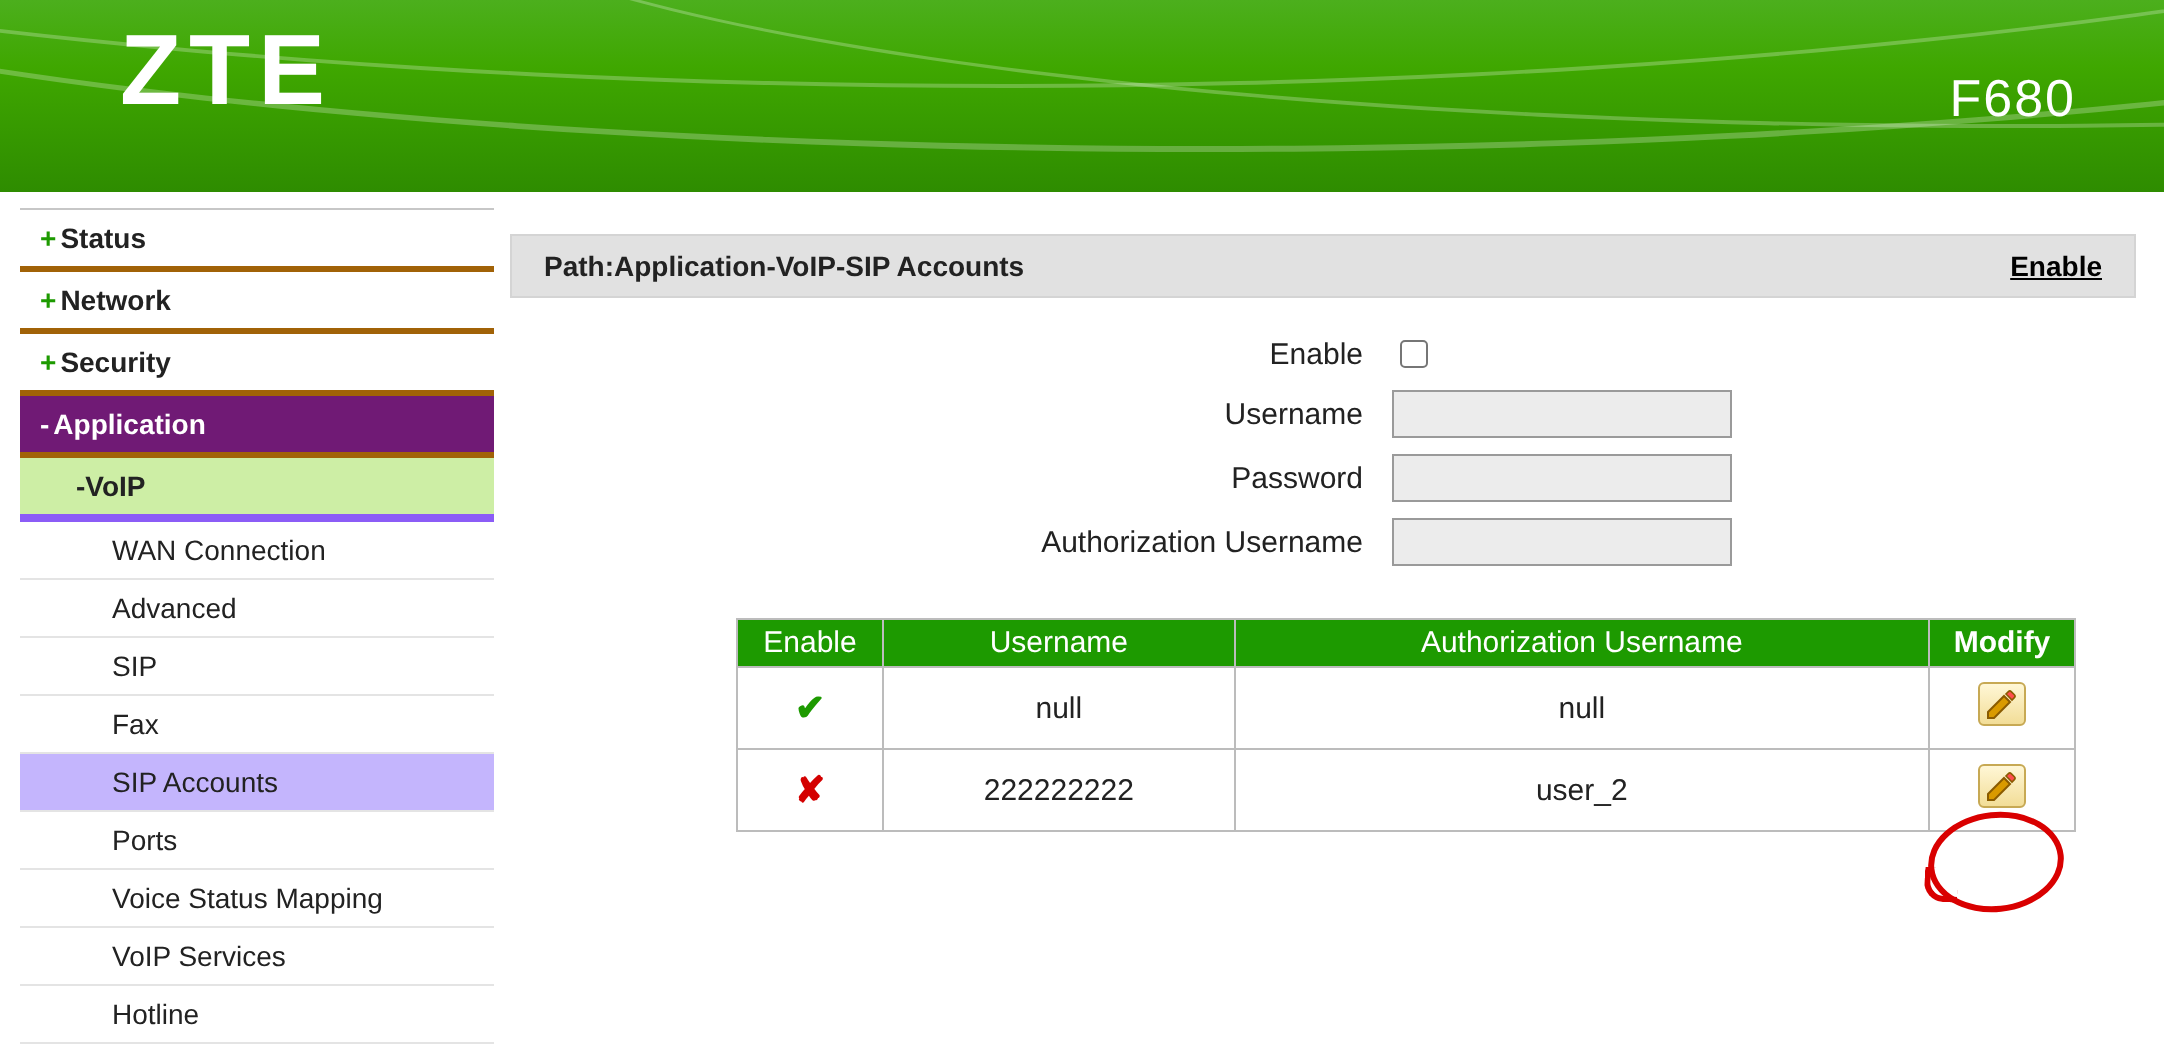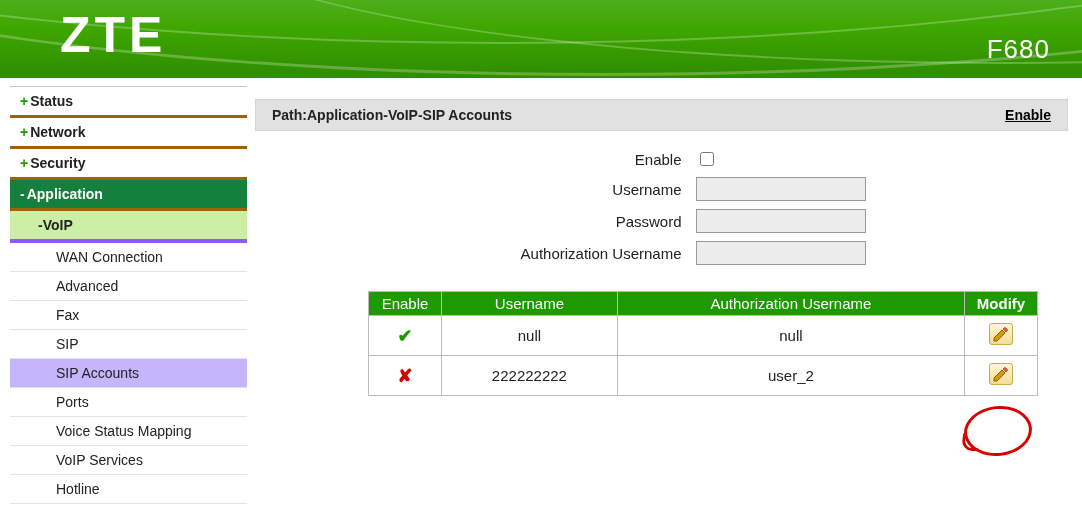--- a/index.html
+++ b/index.html
@@ -1,50 +1,50 @@
 <!DOCTYPE html>
 <html><head>
 <meta charset="utf-8">
 <style>
   html,body{margin:0;padding:0;font-family:Verdana,Arial,sans-serif;font-size:14px;color:#222;background:#fff}
   .page{width:1082px;height:525px;position:relative;overflow:hidden}
 
   
   .brand-bar{
-    height:78px;
+    height:96px;
     background:linear-gradient(180deg,#4caf1d 0%,#3fa700 35%,#2e8c00 100%);
     position:relative;color:#fff;
   }
   
   .swoosh{position:absolute;border-radius:50%;border:2px solid rgba(255,255,255,.25);pointer-events:none}
   .sw1{width:1800px;height:300px;left:-300px;top:-230px;border-width:3px}
   .sw2{width:2400px;height:600px;left:-700px;top:-560px}
   .sw3{width:1600px;height:260px;left:200px;top:-200px}
   .logo{
     position:absolute;left:60px;top:6px;
     font-size:50px;font-weight:700;font-family:"Arial Black",Arial,sans-serif;
     letter-spacing:4px;color:#fff;
   }
   .model{
-    position:absolute;right:32px;top:34px;font-size:26px;font-weight:400;color:#fff;
+    position:absolute;right:44px;top:34px;font-size:26px;font-weight:400;color:#fff;
     font-family:Arial,sans-serif;letter-spacing:1px;
   }
 
   
   .body{display:flex;height:calc(525px - 78px)}
   .sidebar{width:255px;border-right:0;padding:8px 8px 0 10px;box-sizing:border-box}
   .main{flex:1;padding:0 14px 0 0}
 
   
   .nav-item,.nav-sub,.nav-sub2{
     padding:6px 10px;border-bottom:3px solid #a16207;cursor:pointer;white-space:nowrap;
     font-weight:700;color:#222;background:#fff;
   }
   .nav-item .pm{color:#1d9a00;font-weight:900;margin-right:2px}
-  .nav-item.open{background:#15803d;color:#fff}
+  .nav-item.open{background:#701a75;color:#fff}
   .nav-item.open .pm{color:#fff}
   .nav-sub{font-weight:700;padding-left:28px;background:#cdeea5;border-bottom:4px solid #8b5cf6}
   .nav-sub2{font-weight:400;padding-left:46px;background:#fff;border-bottom:1px solid #e4e4e4}
   .nav-sub2.sel{background:#c4b5fd}
   .sidebar > .nav-item:first-child{border-top:1px solid #c7c7c7}
 
   
   .crumb{
     background:#e1e1e1;border:1px solid #d4d4d4;height:30px;line-height:30px;
     padding:0 16px;margin:21px 0 18px 0;display:flex;justify-content:space-between;
@@ -101,22 +101,22 @@
   <div class="body">
 
     <div class="sidebar" id="sidebar">
         <div class="nav-item"><span class="pm">+</span>Status</div>
         <div class="nav-item"><span class="pm">+</span>Network</div>
         <div class="nav-item"><span class="pm">+</span>Security</div>
         <div class="nav-item open"><span class="pm">-</span>Application</div>
         <div class="nav-sub">-VoIP</div>
         <div class="nav-sub2">WAN Connection</div>
         <div class="nav-sub2">Advanced</div>
+        <div class="nav-sub2">SIP</div>
         <div class="nav-sub2">Fax</div>
-        <div class="nav-sub2">SIP</div>
         <div class="nav-sub2 sel">SIP Accounts</div>
         <div class="nav-sub2">Ports</div>
         <div class="nav-sub2">Voice Status Mapping</div>
         <div class="nav-sub2">VoIP Services</div>
         <div class="nav-sub2">Hotline</div>
       </div>
 
     <div class="main">
       <div class="crumb">
         <span>Path:Application-VoIP-SIP Accounts</span>

